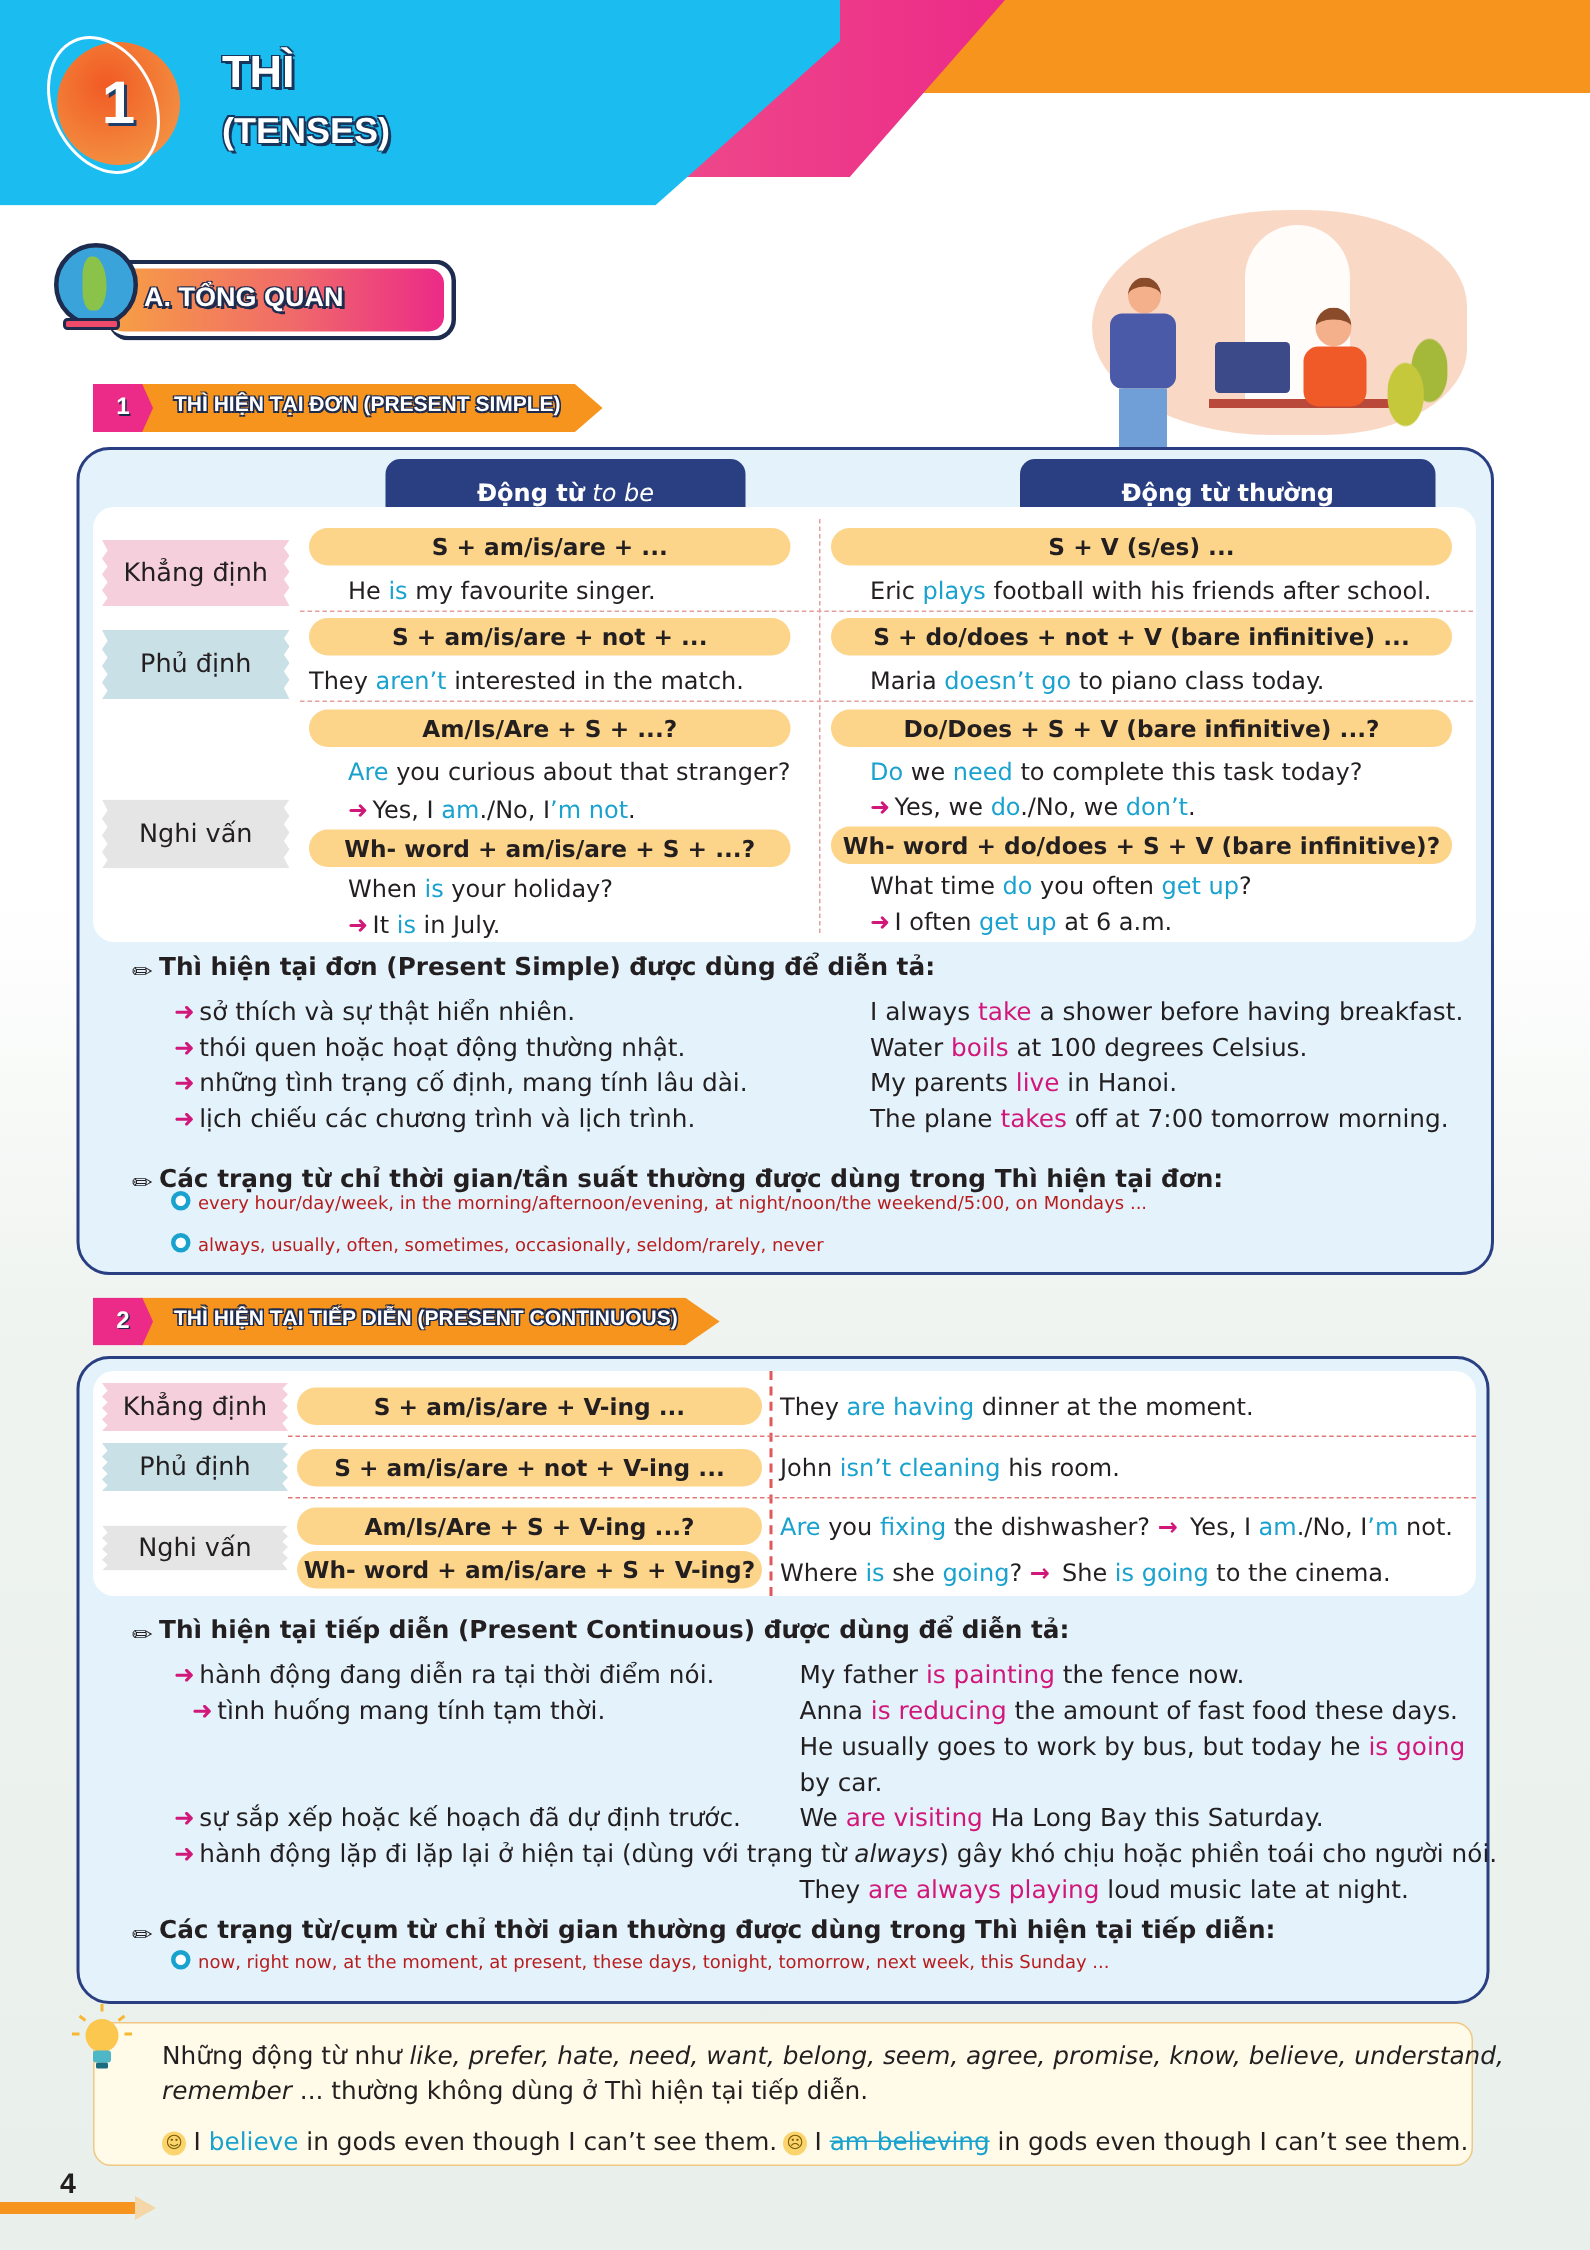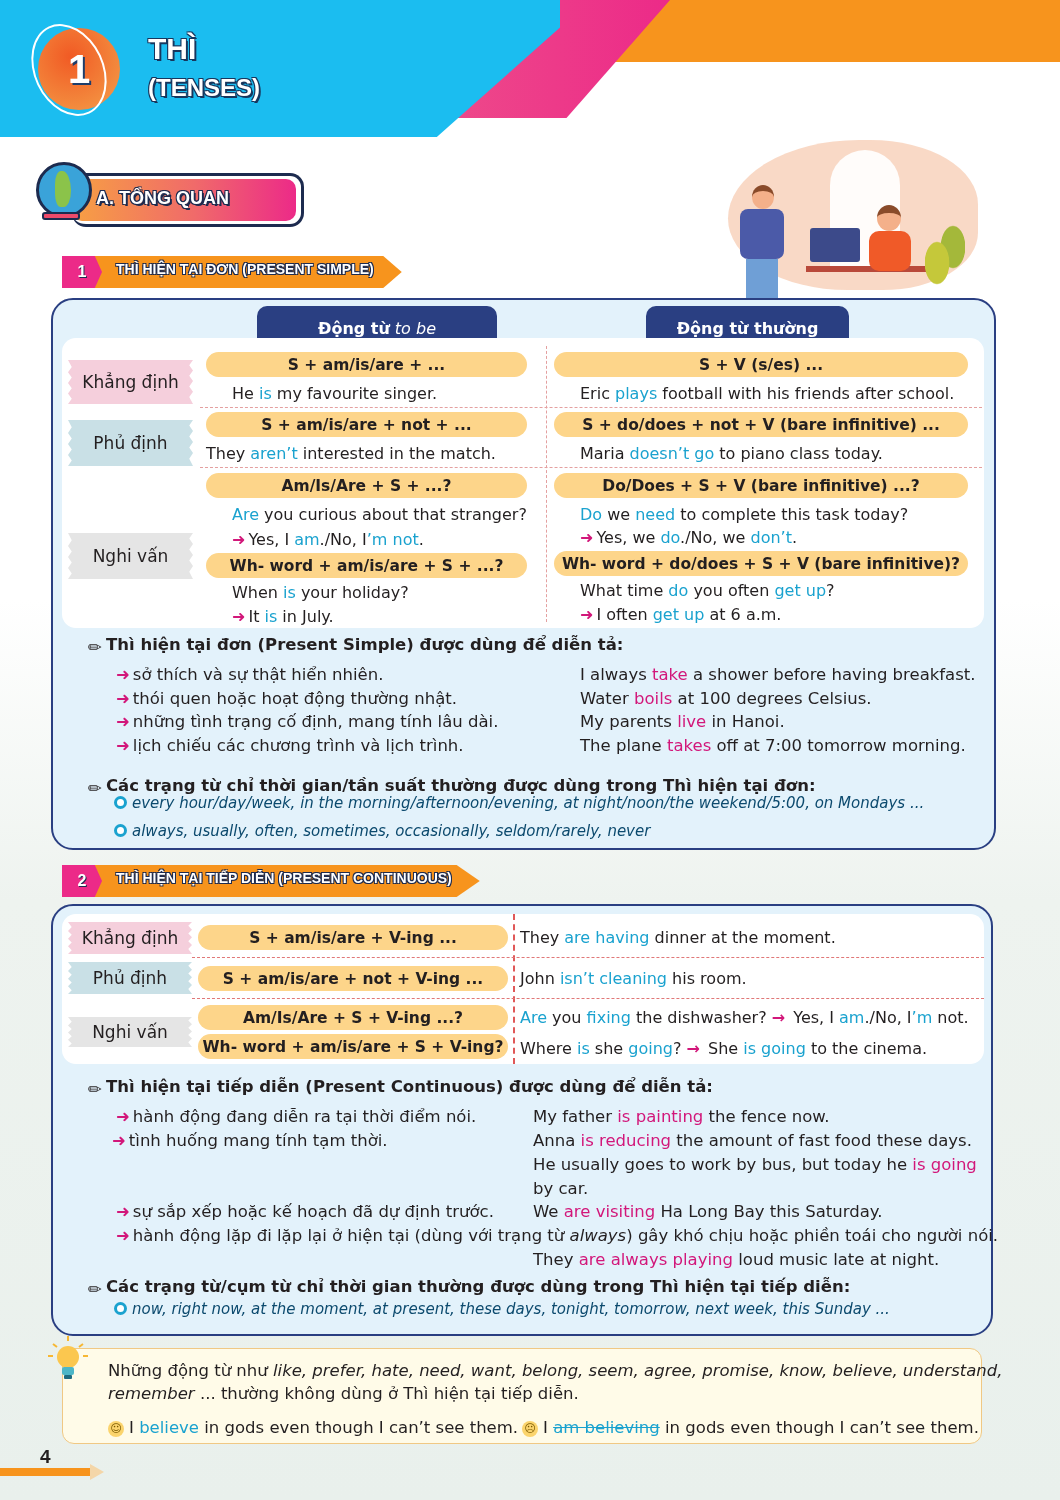--- a/index.html
+++ b/index.html
@@ -83,21 +83,21 @@
   .tag { clip-path: polygon(0 0,100% 0,97% 12%,100% 24%,97% 36%,100% 48%,97% 60%,100% 72%,97% 84%,100% 100%,0 100%,3% 88%,0 76%,3% 64%,0 52%,3% 40%,0 28%,3% 16%); }
 
   .dash-h { border-top: 1.5px dashed #e4a0a0; height: 0; }
   .dash-v { border-left: 1.5px dashed #e4a0a0; width: 0; }
   .dash-v.red { border-left: 2px dashed #e05858; }
   .dash-h.red { border-top: 1.5px dashed #e07878; }
 
   .note-head { font-size: 16.5px; font-weight: bold; color: #231f20; white-space: nowrap; }
   .note-head .pencil { display:inline-block; width: 14px; height: 20px; margin-right: 4px; vertical-align: -3px; }
   .use-line { font-size: 16.5px; line-height: 23.5px; white-space: nowrap; color:#231f20; }
-  .adv { font-size: 15px; font-style: italic; color: #0c4a6e; white-space: nowrap; }
+  .adv { font-size: 12px; color: #b91c1c; white-space: nowrap; }
   .dot { display:inline-block; width: 13px; height: 13px; border-radius: 50%; border: 3px solid #1aa2cf; margin-right: 5px; vertical-align: -1px; background:#fff; }
 
   .tip { left: 62px; top: 1348px; width: 920px; height: 96px; background: #fffbe8; border: 1.5px solid #f0c884; border-radius: 12px; }
   .bulb { left: 48px; top: 1336px; width: 40px; height: 46px; }
   .smile { display:inline-block; width:16px; height:16px; border-radius:50%; background:#fbd46d; text-align:center; font-size:11px; line-height:16px; color:#7a5a00; vertical-align: 1px; margin-right: 5px; }
   .strike { text-decoration: line-through; color: #1aa2cf; }
 
   .page-num { left: 40px; top: 1446px; font-weight: bold; font-size: 19px; font-family: "Liberation Sans", sans-serif; }
   .pencil-bar { left: 0; top: 1468px; width: 90px; height: 8px; background: #f7941d; }
   .pencil-tip { left: 90px; top: 1464px; width: 0; height: 0; border-top: 8px solid transparent; border-bottom: 8px solid transparent; border-left: 14px solid #f4d6a8; }
@@ -136,21 +136,21 @@
 <div class="abs sub-hdr" style="left:62px; top:256px;">
   <div class="sub-num">1</div>
   <div class="sub-label">THÌ HIỆN TẠI ĐƠN (PRESENT SIMPLE)</div>
 </div>
 
 <div class="abs panel" style="left:51px; top:298px; width:945px; height:552px;"></div>
 <div class="abs col-tab" style="left:257px; top:306px; width:240px;">
   <span>Động từ</span>
     <i>to be</i>
 </div>
-<div class="abs col-tab" style="left:646px; top:306px; width:203px;">Động từ thường</div>
+<div class="abs col-tab" style="left:680px; top:306px; width:277px;">Động từ thường</div>
 <div class="abs inner" style="left:62px; top:338px; width:922px; height:290px;"></div>
 
 <div class="abs tag pink" style="left:68px; top:360px; width:125px; height:44px;">Khẳng định</div>
 <div class="abs tag teal" style="left:68px; top:420px; width:125px; height:46px;">Phủ định</div>
 <div class="abs tag green" style="left:68px; top:533px; width:125px; height:46px;">Nghi vấn</div>
 
 <div class="abs dash-v" style="left:546px; top:346px; height:276px;"></div>
 <div class="abs dash-h" style="left:200px; top:407px; width:782px;"></div>
 <div class="abs dash-h" style="left:200px; top:467px; width:782px;"></div>
 
@@ -219,21 +219,21 @@
 <div class="abs formula" style="left:198px; top:1034px; width:310px;">Wh- word + am/is/are + S + V-ing?</div>
 
 <div class="abs ex" style="left:520px; top:926px;"><span>They </span><span class="b">are having</span><span> dinner at the moment.</span></div>
 <div class="abs ex" style="left:520px; top:967px;"><span>John </span><span class="b">isn’t cleaning</span><span> his room.</span></div>
 <div class="abs ex" style="left:520px; top:1006px;"><span class="b">Are</span><span> you </span><span class="b">fixing</span><span> the dishwasher? </span><span class="arrow">→</span><span> Yes, I </span><span class="b">am</span><span>./No, I</span><span class="b">’m</span><span> not.</span></div>
 <div class="abs ex" style="left:520px; top:1037px;"><span>Where </span><span class="b">is</span><span> she </span><span class="b">going</span><span>? </span><span class="arrow">→</span><span> She </span><span class="b">is going</span><span> to the cinema.</span></div>
 
 <div class="abs note-head" style="left:88px; top:1077px;"><span class="pencil">✏</span><span>Thì hiện tại tiếp diễn (Present Continuous) được dùng để diễn tả:</span></div>
 <div class="abs use-line" style="left:116px; top:1105px;"><span class="arrow">➜</span><span>hành động đang diễn ra tại thời điểm nói.</span></div>
 <div class="abs use-line ex" style="left:533px; top:1105px;"><span>My father </span><span class="p">is painting</span><span> the fence now.</span></div>
-<div class="abs use-line" style="left:112px; top:1129px;"><span class="arrow">➜</span><span>tình huống mang tính tạm thời.</span></div>
+<div class="abs use-line" style="left:128px; top:1129px;"><span class="arrow">➜</span><span>tình huống mang tính tạm thời.</span></div>
 <div class="abs use-line ex" style="left:533px; top:1129px;"><span>Anna </span><span class="p">is reducing</span><span> the amount of fast food these days.</span></div>
 <div class="abs use-line ex" style="left:533px; top:1153px;"><span>He usually goes to work by bus, but today he </span><span class="p">is going</span></div>
 <div class="abs use-line ex" style="left:533px; top:1177px;"><span>by car.</span></div>
 <div class="abs use-line" style="left:116px; top:1200px;"><span class="arrow">➜</span><span>sự sắp xếp hoặc kế hoạch đã dự định trước.</span></div>
 <div class="abs use-line ex" style="left:533px; top:1200px;"><span>We </span><span class="p">are visiting</span><span> Ha Long Bay this Saturday.</span></div>
 <div class="abs use-line" style="left:116px; top:1224px;"><span class="arrow">➜</span><span>hành động lặp đi lặp lại ở hiện tại (dùng với trạng từ </span><i>always</i><span>) gây khó chịu hoặc phiền toái cho người nói.</span></div>
 <div class="abs use-line ex" style="left:533px; top:1248px;"><span>They </span><span class="p">are always playing</span><span> loud music late at night.</span></div>
 <div class="abs note-head" style="left:88px; top:1277px;"><span class="pencil">✏</span><span>Các trạng từ/cụm từ chỉ thời gian thường được dùng trong Thì hiện tại tiếp diễn:</span></div>
 <div class="abs adv" style="left:114px; top:1300px;"><span class="dot"></span><span>now, right now, at the moment, at present, these days, tonight, tomorrow, next week, this Sunday ...</span></div>
 

